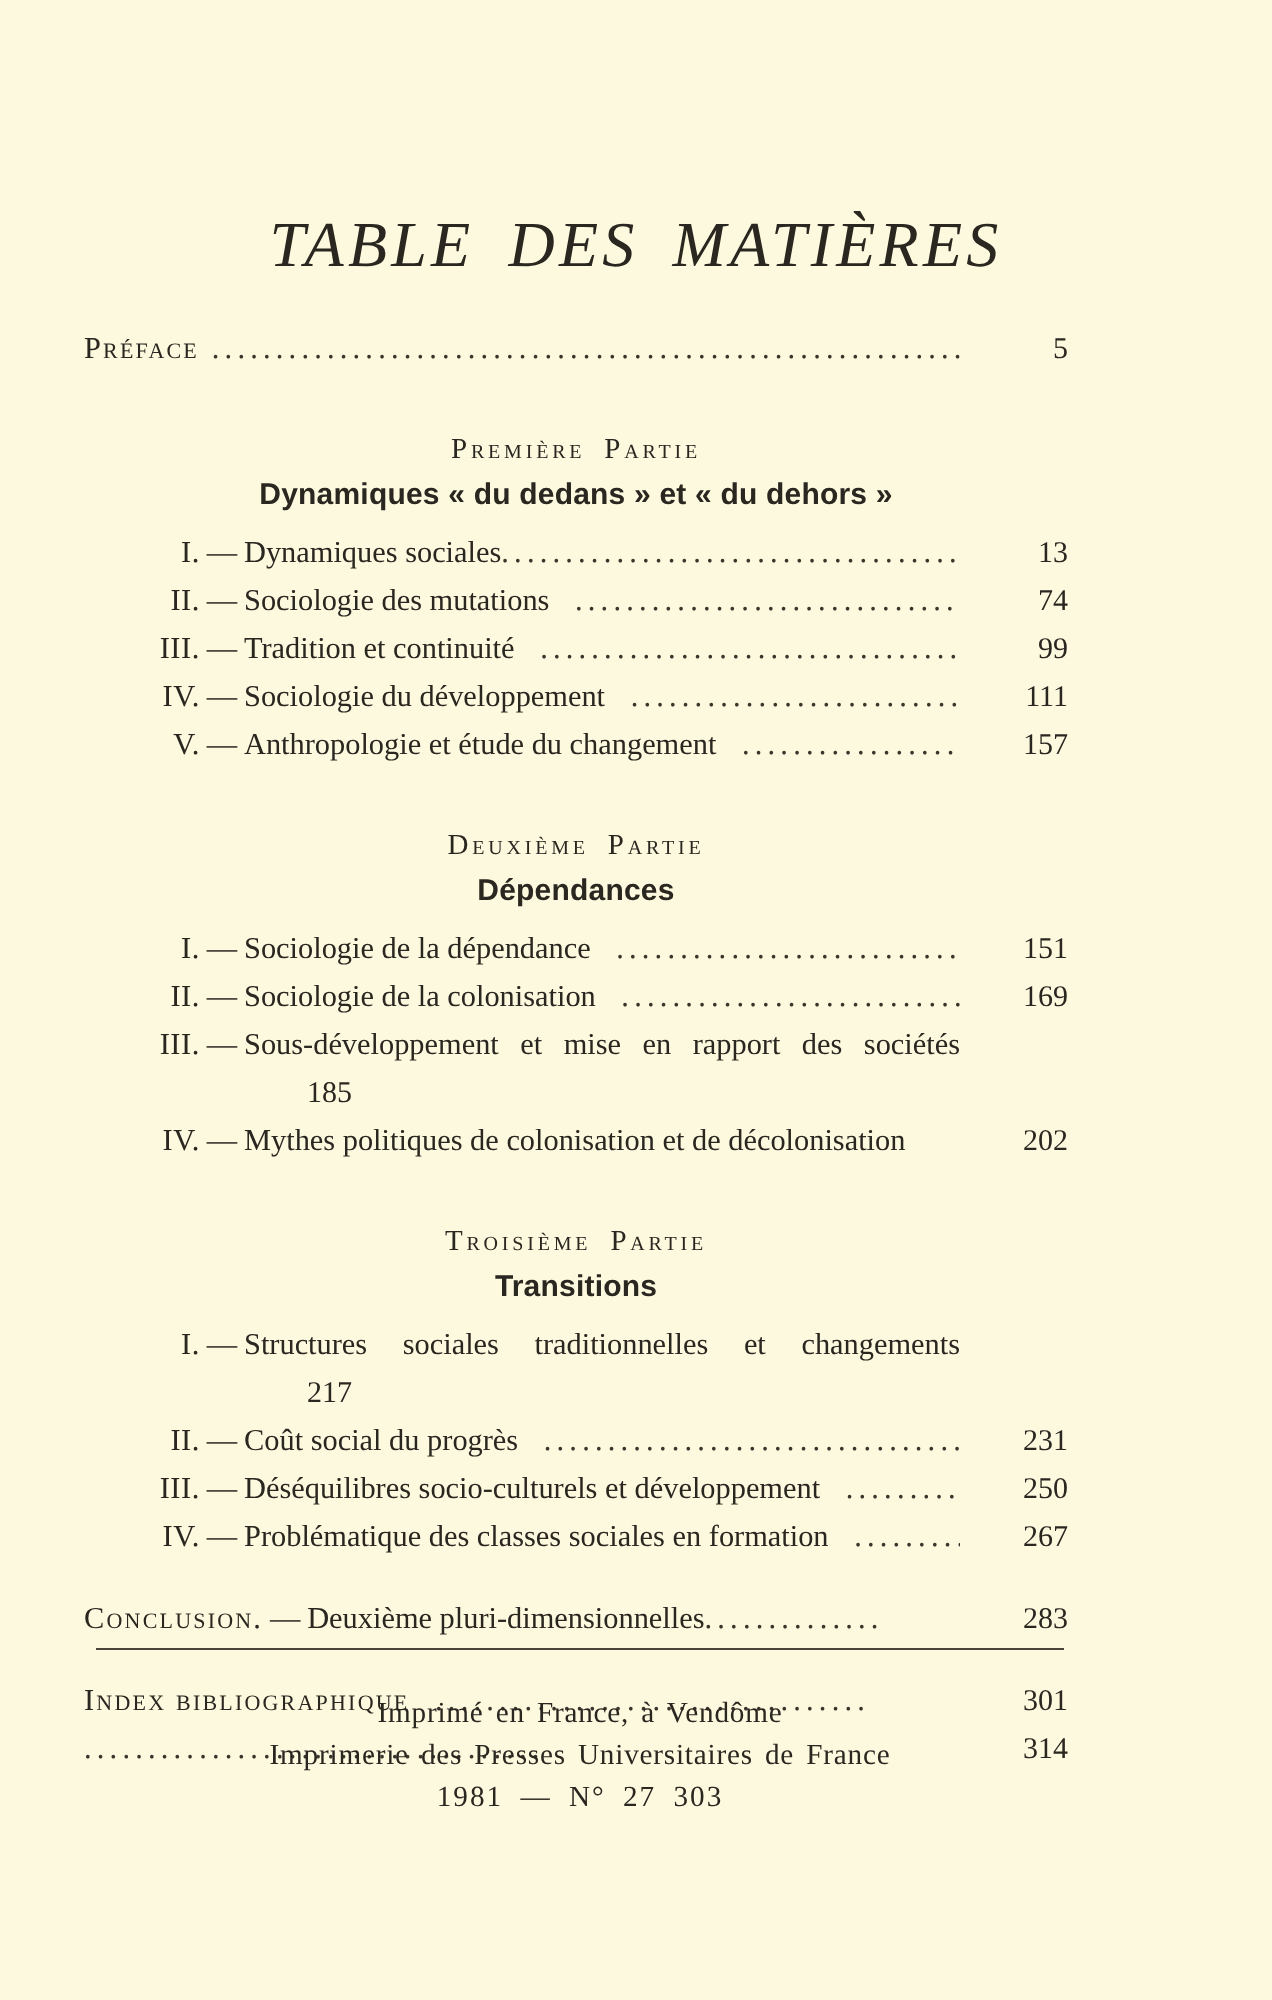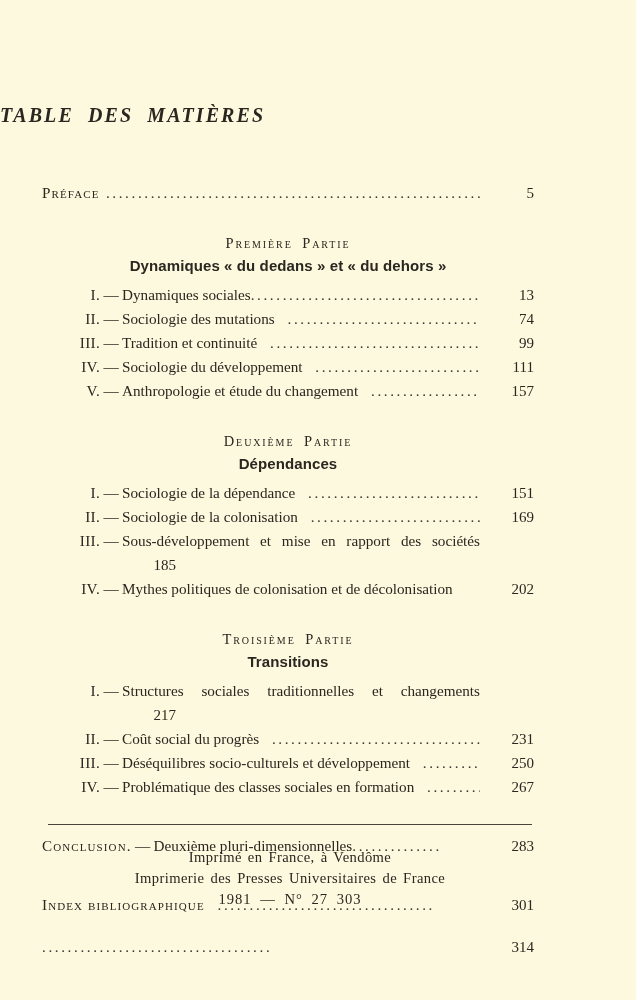--- a/index.html
+++ b/index.html
@@ -21,26 +21,26 @@
     height: 1000px;
     box-sizing: border-box;
   }
 
   
   .doc-title {
     position: absolute;
     top: 104px;
     left: 0;
     width: 636px;
-    text-align: left;
+    text-align: center;
     font-style: italic;
-    font-size: 20px;
+    font-size: 32px;
     letter-spacing: 2.1px;
     word-spacing: 7px;
-    font-weight: bold;
+    font-weight: normal;
     margin: 0;
   }
 
   
   .content {
     position: absolute;
     top: 163px;
     left: 42px;
     width: 492px;
   }
@@ -86,21 +86,20 @@
     font-size: 15px;
   }
 
   
   .sc-row {
     display: flex;
     align-items: flex-start;
     font-size: 15.2px;
     line-height: 24px;
     width: 492px;
-    margin-top: 18px;
   }
   .sc {
     font-variant: small-caps;
     letter-spacing: 1.1px;
     white-space: nowrap;
   }
   .sc-row .grow {
     flex: 1 1 auto;
     min-width: 0;
     overflow: hidden;

